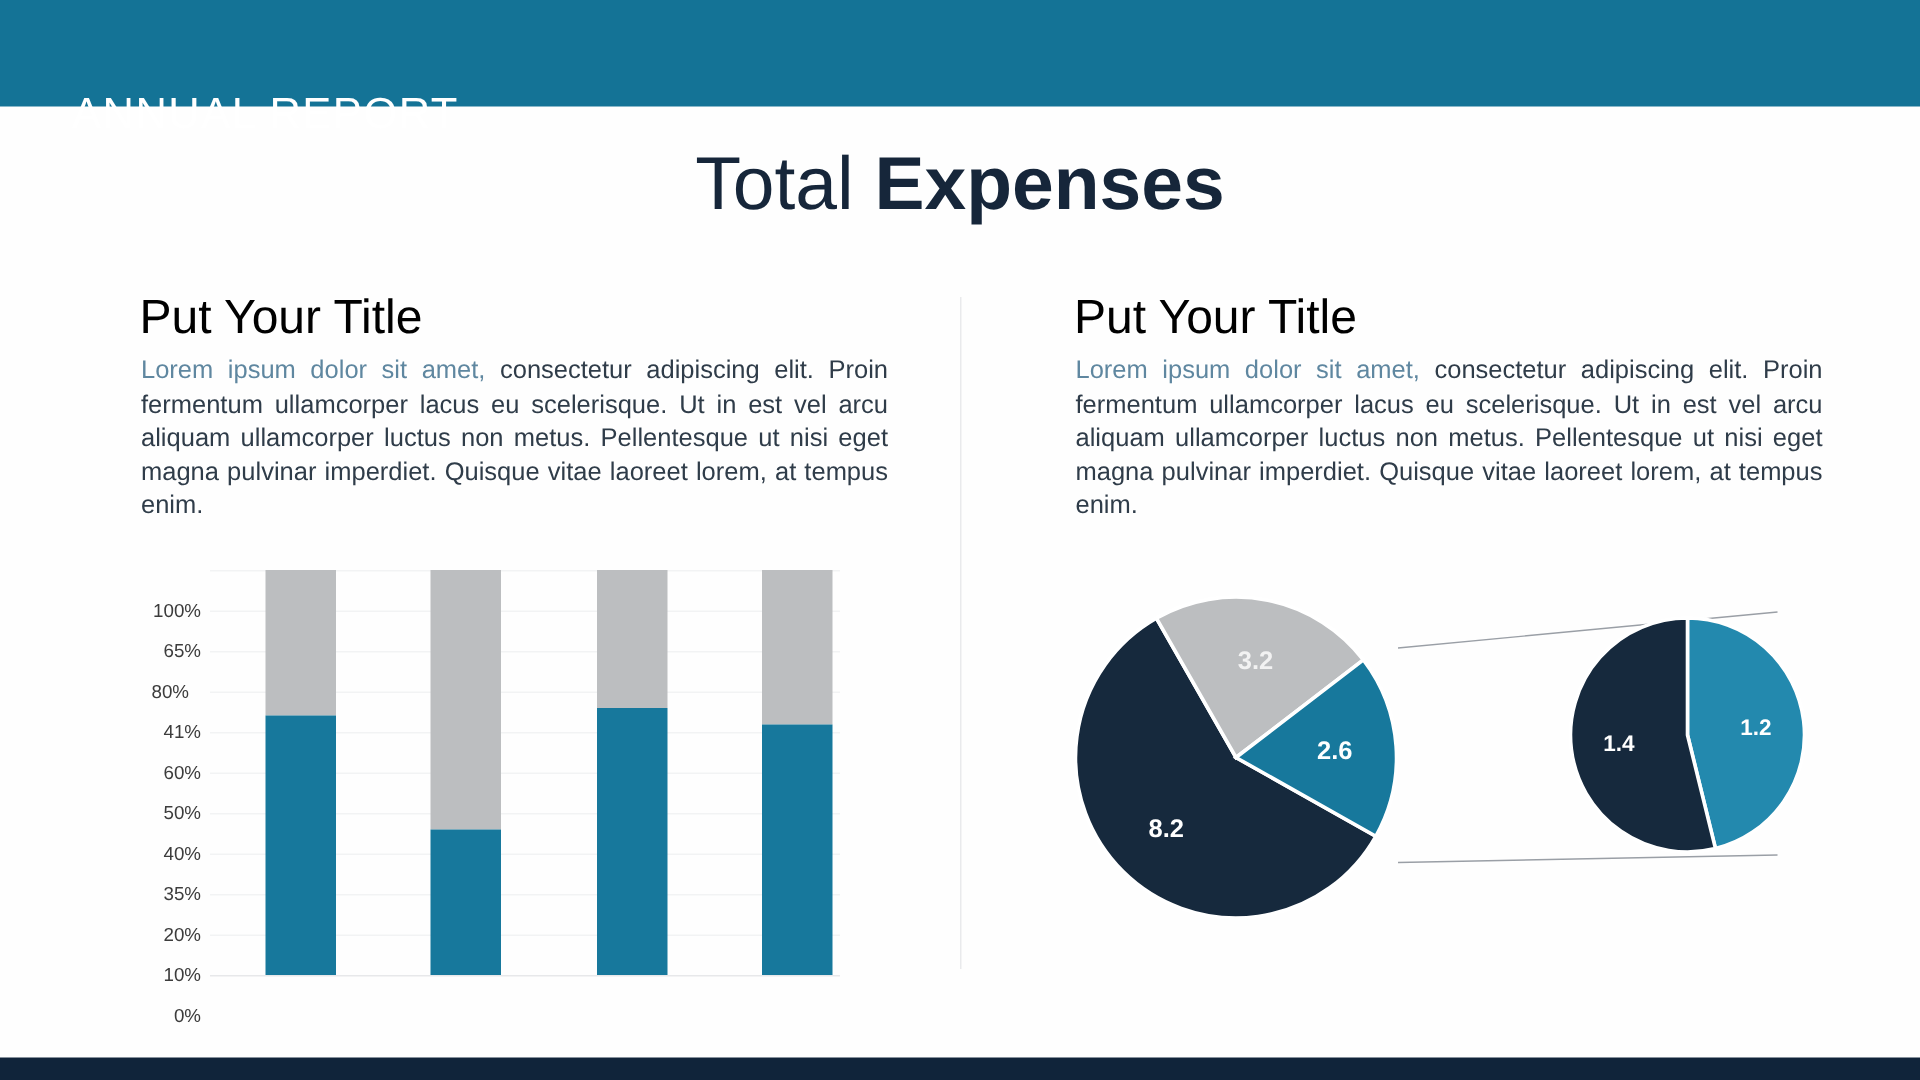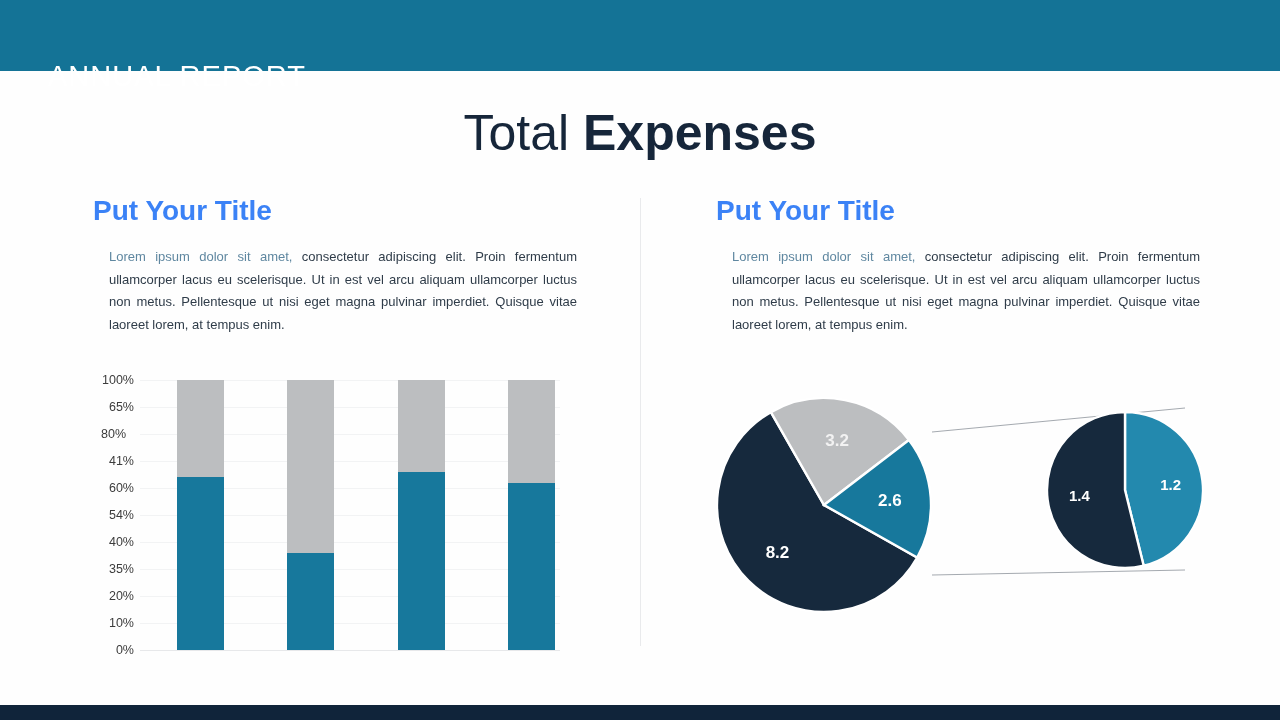--- a/index.html
+++ b/index.html
@@ -45,21 +45,21 @@
     left: 0;
     top: 705px;
     width: 1280px;
     height: 15px;
     background: #10243a;
   }
   
   .main-title {
     position: absolute;
     left: 0;
-    top: 103px;
+    top: 92px;
     width: 1280px;
     text-align: center;
     font-size: 50px;
     line-height: 60px;
     color: #16263a;
     white-space: nowrap;
   }
   .main-title .tt-light { font-weight: 300; }
   .main-title .tt-bold  { font-weight: 600; }
   
@@ -72,33 +72,33 @@
     background: #e9eaec;
   }
   
   .col {
     position: absolute;
     top: 192px;
   }
   .col-left  { left: 93px;  width: 500px; }
   .col-right { left: 716px; width: 500px; }
   .col-title {
-    font-size: 28px;
+    font-size: 32px;
     line-height: 38px;
-    font-weight: 700;
-    color: #3b82f6;
+    font-weight: 400;
+    color: #000000;
     margin: 0 0 6px 0;
     white-space: nowrap;
   }
   .col-body {
-    font-size: 13px;
+    font-size: 17px;
     line-height: 22.6px;
     color: #2f3c49;
     text-align: justify;
-    margin: 16px;
+    margin: 1px;
   }
   .col-body .lead { color: #5f87a0; }
   
   .bar-chart {
     position: absolute;
     left: 93px;
     top: 372px;
     width: 480px;
     height: 288px;
   }
@@ -118,20 +118,21 @@
   }
   .bc-gridline.base { background: #e7e8ea; }
   .bc-ylabel {
     position: absolute;
     left: 0;
     width: 41px;
     text-align: right;
     font-size: 12.5px;
     color: #3c3c3c;
     line-height: 12px;
+    margin-top: 27px;
   }
   .bc-bar {
     position: absolute;
     bottom: 0;
     width: 47px;
   }
   .bc-seg-top {
     position: absolute;
     left: 0;
     width: 100%;
@@ -211,21 +212,21 @@
           <div class="bc-seg-top" style="bottom: 167.4px; height: 102.6px; background: rgb(188, 190, 192);"></div>
           <div class="bc-seg-bottom" style="height: 167.4px; background: rgb(23, 120, 156);"></div>
         </div>
       </div>
     <div id="bc-axis">
         <div class="bc-ylabel" style="top: 272px;">0%</div>
         <div class="bc-ylabel" style="top: 245px;">10%</div>
         <div class="bc-ylabel" style="top: 218px;">20%</div>
         <div class="bc-ylabel" style="top: 191px;">35%</div>
         <div class="bc-ylabel" style="top: 164px;">40%</div>
-        <div class="bc-ylabel" style="top: 137px;">54%</div>
+        <div class="bc-ylabel" style="top: 137px;">50%</div>
         <div class="bc-ylabel" style="top: 110px;">60%</div>
         <div class="bc-ylabel" style="top: 83px;">41%</div>
         <div class="bc-ylabel" style="top: 56px; text-align: center;">80%</div>
         <div class="bc-ylabel" style="top: 29px;">65%</div>
         <div class="bc-ylabel" style="top: 2px;">100%</div>
       </div>
   </div>
 
   <div class="pie-area">
     <svg class="pie-svg" id="pie-svg" width="525" height="255" viewBox="0 0 525 255">

